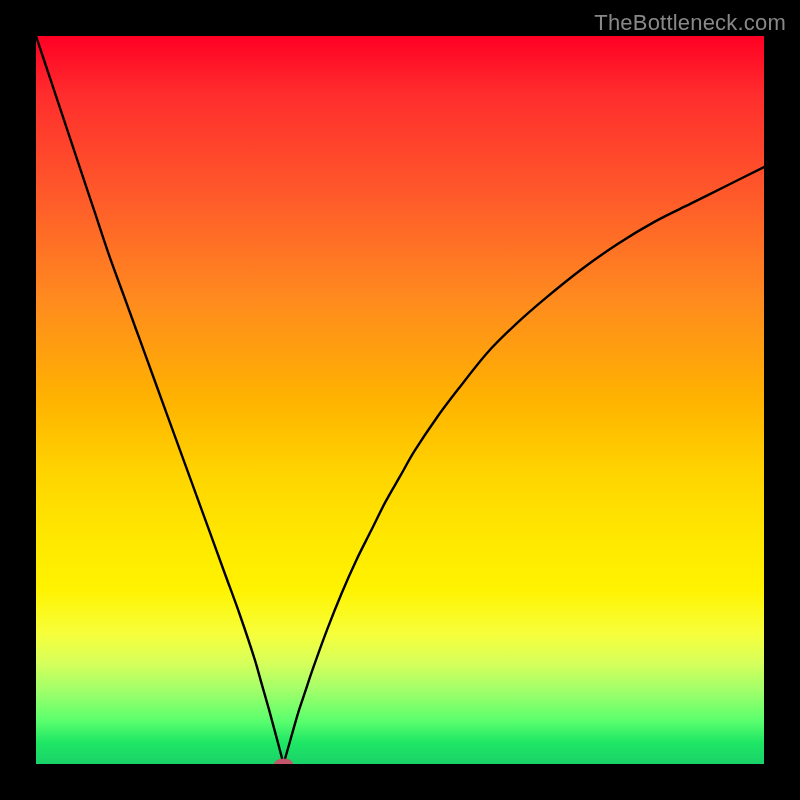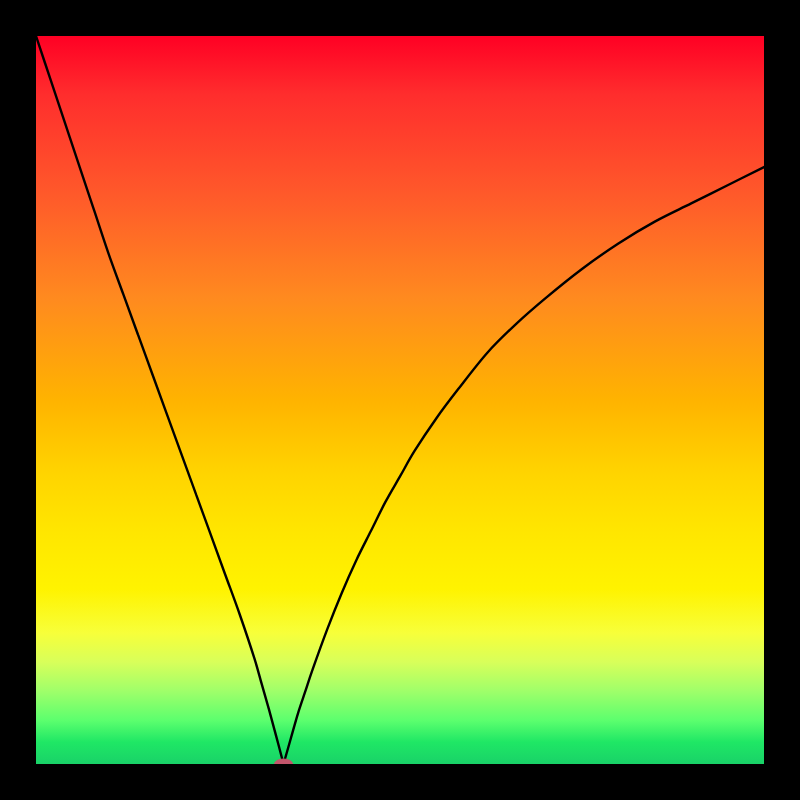--- a/index.html
+++ b/index.html
@@ -65,13 +65,14 @@
 
 <div class="frame">
 
   <div class="plot-area">
     <svg class="curve-svg" viewBox="0 0 728 728" preserveAspectRatio="none">
       <path id="curve-path" fill="none" stroke-width="2.4" stroke-linecap="round" stroke="#000000" d="M 0 0 C 2.4266666666666667 7.280000000000011, 9.706666666666667 29.12000000000006, 14.56 43.680000000000064 C 19.413333333333334 58.240000000000066, 24.26666666666667 72.80000000000001, 29.12 87.36000000000001 C 33.973333333333336 101.92000000000002, 38.82666666666667 116.48000000000008, 43.68 131.04000000000008 C 48.53333333333333 145.60000000000008, 53.38666666666667 160.16000000000003, 58.24 174.72000000000003 C 63.093333333333334 189.28000000000003, 67.94666666666666 204.44666666666672, 72.8 218.40000000000003 C 77.65333333333334 232.35333333333335, 82.50666666666666 245.09333333333333, 87.36 258.44 C 92.21333333333334 271.78666666666663, 97.06666666666668 285.1333333333333, 101.92000000000002 298.48 C 106.77333333333335 311.8266666666667, 111.62666666666668 325.1733333333333, 116.48 338.52 C 121.33333333333333 351.8666666666667, 126.18666666666667 365.2133333333333, 131.04 378.56 C 135.89333333333332 391.9066666666667, 140.74666666666667 405.25333333333333, 145.6 418.6 C 150.45333333333332 431.9466666666667, 155.30666666666667 445.2933333333333, 160.16 458.64 C 165.01333333333332 471.9866666666667, 169.86666666666667 485.3333333333333, 174.72 498.68 C 179.57333333333332 512.0266666666666, 184.42666666666668 525.3733333333333, 189.28 538.72 C 194.13333333333333 552.0666666666667, 198.9866666666667 564.8066666666666, 203.84000000000003 578.76 C 208.69333333333336 592.7133333333334, 214.76000000000002 610.9133333333334, 218.4 622.44 C 222.04 633.9666666666667, 223.25333333333333 639.4266666666666, 225.68 647.92 C 228.10666666666668 656.4133333333333, 230.53333333333333 664.664, 232.96 673.4 C 235.38666666666668 682.136, 237.81333333333333 691.236, 240.24 700.336 C 242.66666666666669 709.436, 246.30666666666667 723.3893333333333, 247.52 728 C 248.73333333333335 732.6106666666667, 246.30666666666667 732.2466666666667, 247.52 728 C 248.73333333333335 723.7533333333333, 252.37333333333333 711.0133333333333, 254.79999999999998 702.52 C 257.22666666666663 694.0266666666666, 259.6533333333333 684.9266666666666, 262.08 677.04 C 264.50666666666666 669.1533333333333, 266.93333333333334 662.48, 269.36 655.2 C 271.7866666666667 647.9200000000001, 273 643.6733333333334, 276.64 633.36 C 280.28 623.0466666666666, 286.34666666666664 606.06, 291.2 593.3199999999999 C 296.05333333333334 580.5799999999999, 300.90666666666664 568.4466666666667, 305.76 556.9200000000001 C 310.61333333333334 545.3933333333334, 315.46666666666664 534.4733333333334, 320.32 524.16 C 325.17333333333335 513.8466666666666, 330.02666666666664 504.7466666666666, 334.88 495.03999999999996 C 339.73333333333335 485.3333333333333, 344.58666666666664 475.02, 349.44 465.92 C 354.29333333333335 456.82000000000005, 359.14666666666665 448.93333333333334, 364 440.44 C 368.85333333333335 431.94666666666666, 372.49333333333334 424.66666666666663, 378.56 414.96 C 384.62666666666667 405.25333333333333, 393.12000000000006 392.5133333333333, 400.40000000000003 382.2 C 407.68 371.88666666666666, 413.7466666666666 364, 422.23999999999995 353.08 C 430.7333333333333 342.15999999999997, 441.6533333333333 327.6000000000001, 451.36 316.68000000000006 C 461.0666666666667 305.76000000000005, 470.77333333333337 296.66, 480.48 287.56 C 490.18666666666667 278.46, 498.67999999999995 271.18, 509.59999999999997 262.08 C 520.52 252.98, 533.8666666666667 242.05999999999997, 546 232.95999999999998 C 558.1333333333333 223.85999999999999, 570.2666666666667 215.36666666666667, 582.4 207.48000000000002 C 594.5333333333333 199.59333333333336, 606.6666666666666 192.31333333333333, 618.8 185.64 C 630.9333333333333 178.96666666666664, 643.0666666666667 173.5066666666666, 655.2 167.43999999999994 C 667.3333333333334 161.37333333333328, 679.4666666666667 155.30666666666664, 691.6 149.24 C 703.7333333333333 143.17333333333337, 721.9333333333334 134.0733333333334, 728 131.04000000000008"></path>
       <ellipse id="min-marker" class="marker" rx="9" ry="5" cx="247.52" cy="728" fill="#c2556b" stroke="#c2556b"></ellipse>
     </svg>
   </div>
 
+  <div class="watermark">TheBottleneck.com</div>
 </div>
 
 </body></html>

